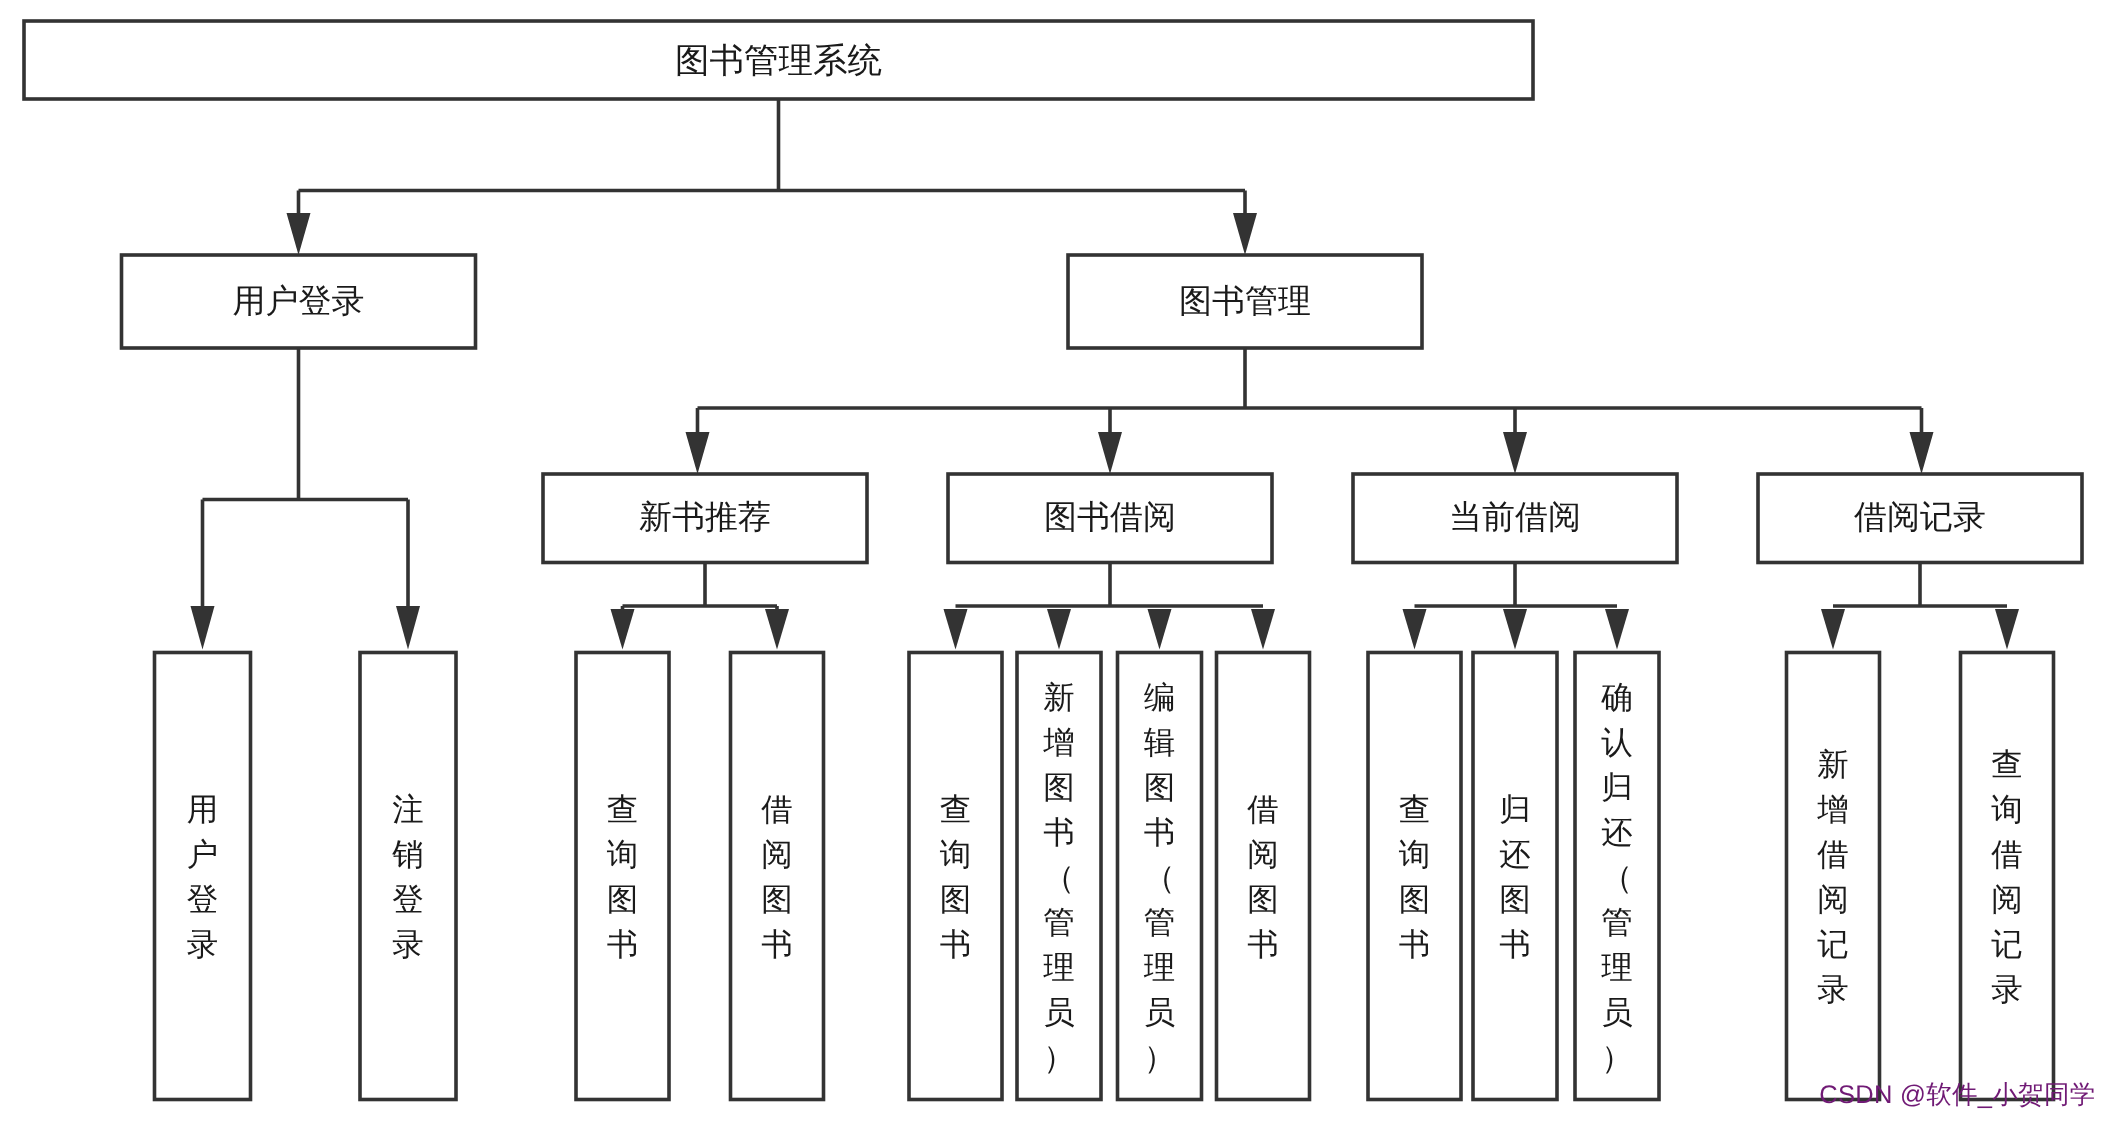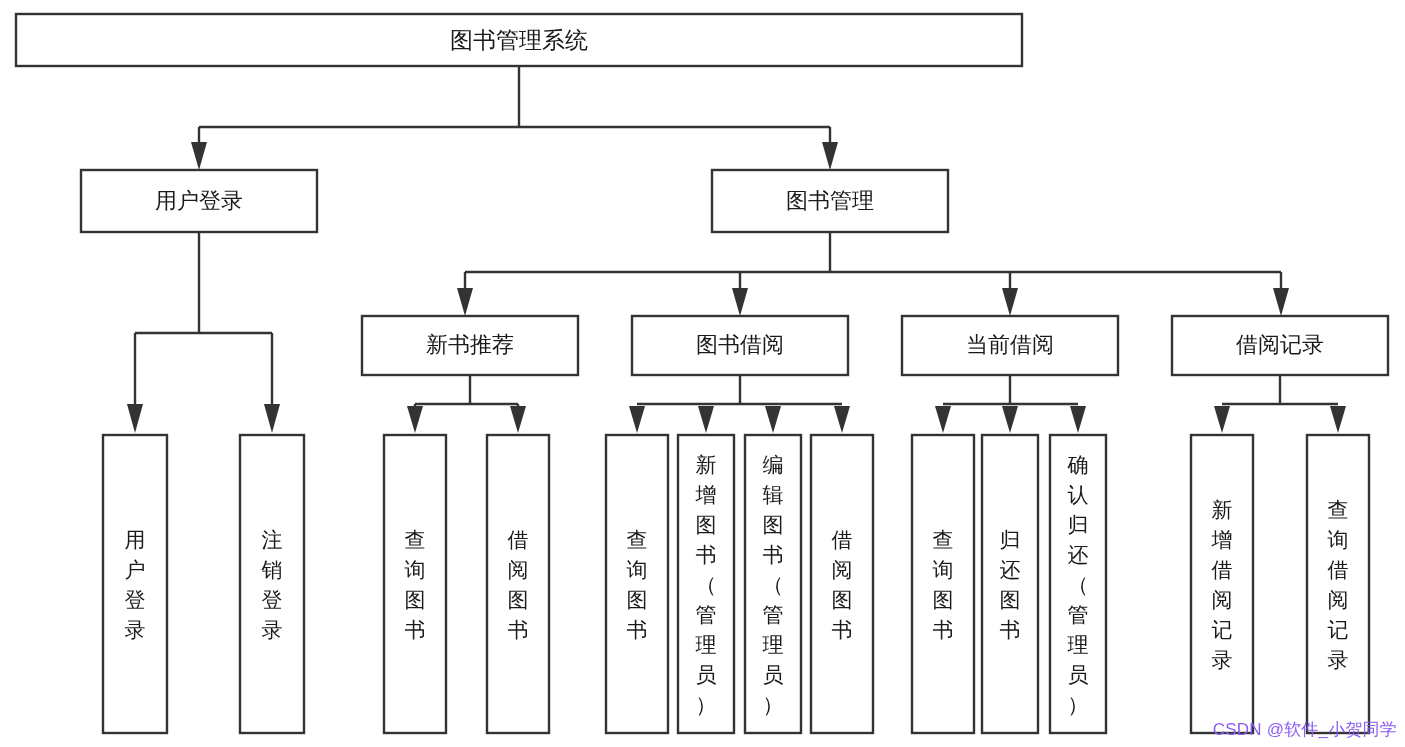--- a/index.html
+++ b/index.html
@@ -57,21 +57,21 @@
   .arrow-head {
     fill: #333333;
     stroke: none;
   }
   .watermark {
     position: absolute;
     right: 8px;
     bottom: 6px;
     font-family: "Liberation Sans", "DejaVu Sans", sans-serif;
     font-size: 17px;
-    color: #8b5cf6;
+    color: #701a75;
     white-space: nowrap;
     user-select: none;
     letter-spacing: 0.2px;
   }
 </style>
 </head>
 <body>
 
 <div id="diagram-root">
 

